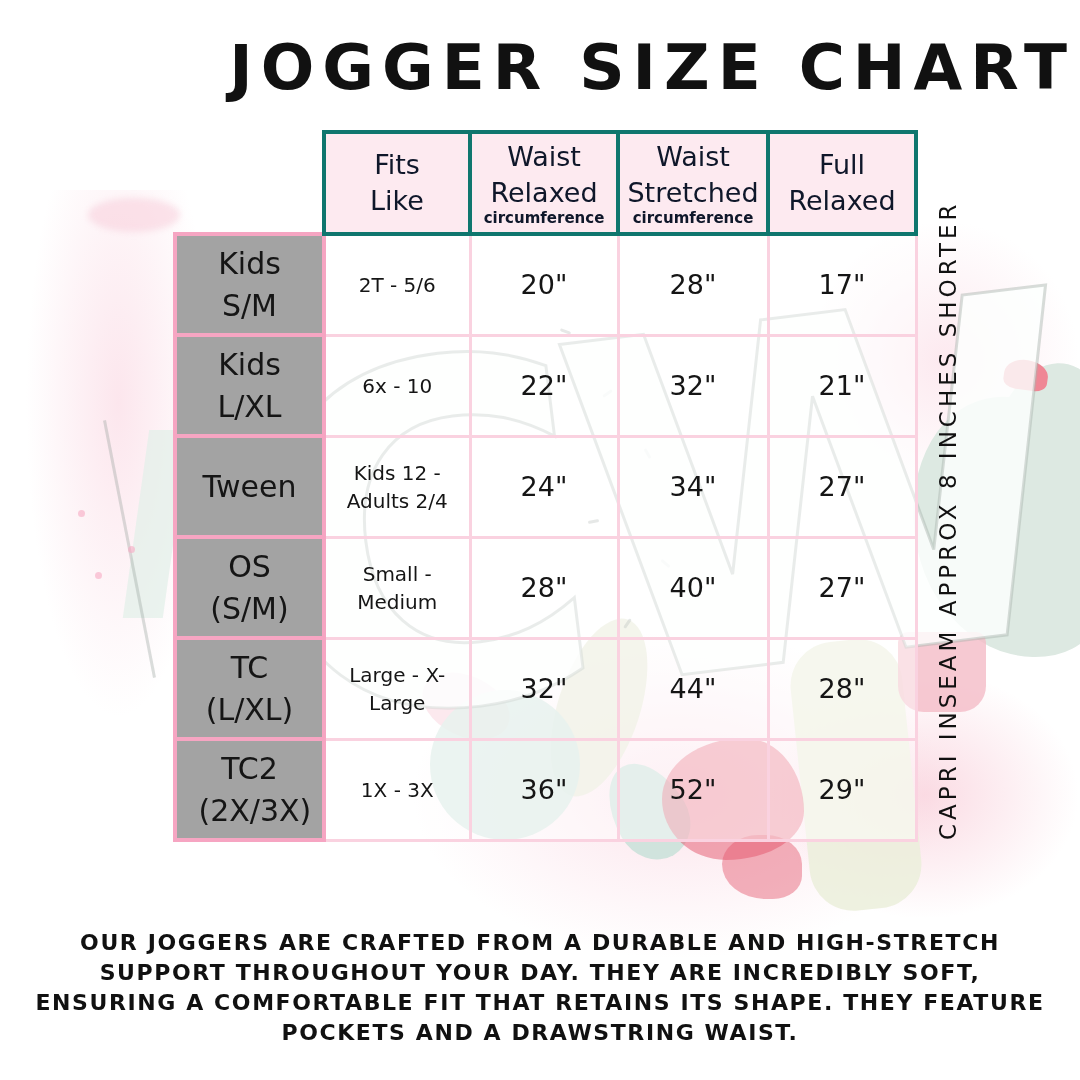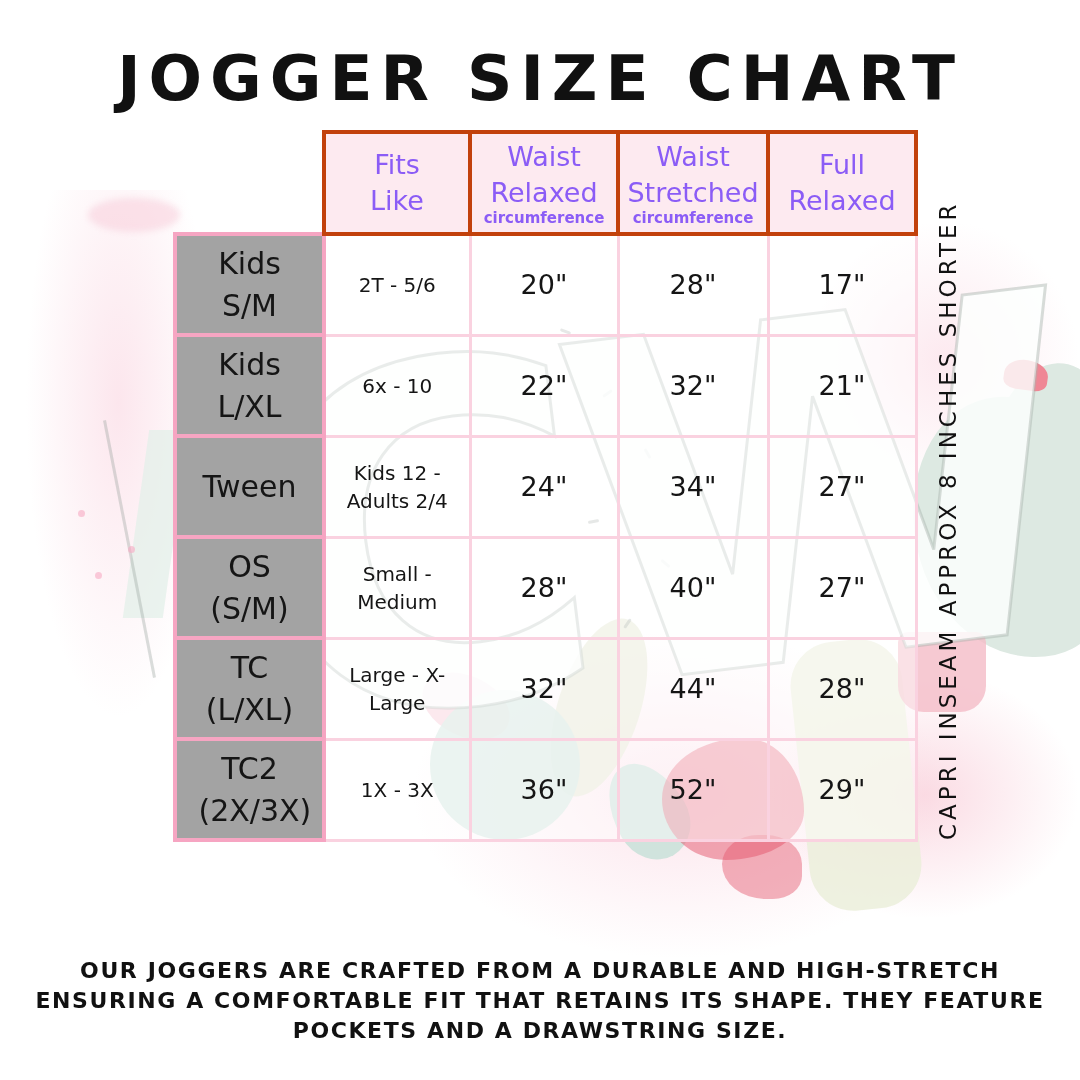--- a/index.html
+++ b/index.html
@@ -66,34 +66,34 @@
     position: absolute; left: 250px; top: 280px; z-index: 2;
     font-size: 470px; line-height: 1; font-weight: 700; letter-spacing: -28px;
     color: rgba(253,255,254,0.82);
     -webkit-text-stroke: 3px rgba(168,180,173,0.45);
     transform: rotate(-7deg);
   }
 
   
   .title {
     position: absolute; top: 26px; left: 0; right: 0; z-index: 4;
-    margin: 16px; text-align: center;
+    margin: 5px; text-align: right;
     font-size: 63px; font-weight: 700; letter-spacing: 8px; color: #111;
   }
 
   
   table.size-table {
     position: absolute; left: 173px; top: 130px; z-index: 3;
     border-collapse: collapse; table-layout: fixed;
   }
   .size-table td, .size-table th { padding: 0; text-align: center; vertical-align: middle; font-weight: 400; }
   .corner { border: 0; background: transparent; width: 147px; }
   th.hdr {
-    background: #fdeaf0; border: 4px solid #c2410c;
-    height: 98px; font-size: 27px; line-height: 1.32; color: #8b5cf6;
+    background: #fdeaf0; border: 4px solid #0f766e;
+    height: 98px; font-size: 27px; line-height: 1.32; color: #0f172a;
   }
   .w-fits    { width: 142px; } .w-relax { width: 144px; }
   .w-stretch { width: 146px; } .w-inseam { width: 144px; }
   th.hdr .sub { font-size: 15px; line-height: 1.1; font-weight: 700; }
   th.hdr .h-line:empty, th.hdr .sub:empty { display: none; }
   td.lbl {
     background: #a3a3a3; border: 4px solid #f6a5c2;
     height: 97px; font-size: 30px; line-height: 1.4;
   }
   td.lbl span { display: inline-block; max-width: 102px; }
@@ -107,21 +107,21 @@
   
   .side-note {
     position: absolute; left: 924px; top: 240px; width: 48px; height: 560px; z-index: 4;
     display: flex; align-items: center; justify-content: center;
     writing-mode: vertical-rl; transform: rotate(180deg);
     font-size: 23px; letter-spacing: 4px; white-space: nowrap; color: #111;
   }
 
   
   .description {
-    position: absolute; left: 0; right: 0; top: 956px; z-index: 4;
+    position: absolute; left: 0; right: 0; top: 928px; z-index: 4;
     text-align: center; font-size: 22px; font-weight: 700;
     letter-spacing: 1.6px; line-height: 30px; color: #111;
   }
   .description .line { white-space: nowrap; }
 </style>
 </head>
 <body>
 
 <div class="canvas">
 
@@ -226,17 +226,18 @@
       <td class="dat"><span>52"</span></td>
       <td class="dat"><span>29"</span></td>
     </tr>
   </tbody>
     </table>
 
   <div class="side-note">CAPRI INSEAM APPROX 8 INCHES SHORTER</div>
 
   <div class="description">
     <div class="line">OUR JOGGERS ARE CRAFTED FROM A DURABLE AND HIGH-STRETCH</div>
+    <div class="line">SUPPORT THROUGHOUT YOUR DAY. THEY ARE INCREDIBLY SOFT,</div>
     <div class="line">ENSURING A COMFORTABLE FIT THAT RETAINS ITS SHAPE. THEY FEATURE</div>
-    <div class="line">POCKETS AND A DRAWSTRING SIZE.</div>
+    <div class="line">POCKETS AND A DRAWSTRING WAIST.</div>
   </div>
 
 </div>
 
 </body></html>

